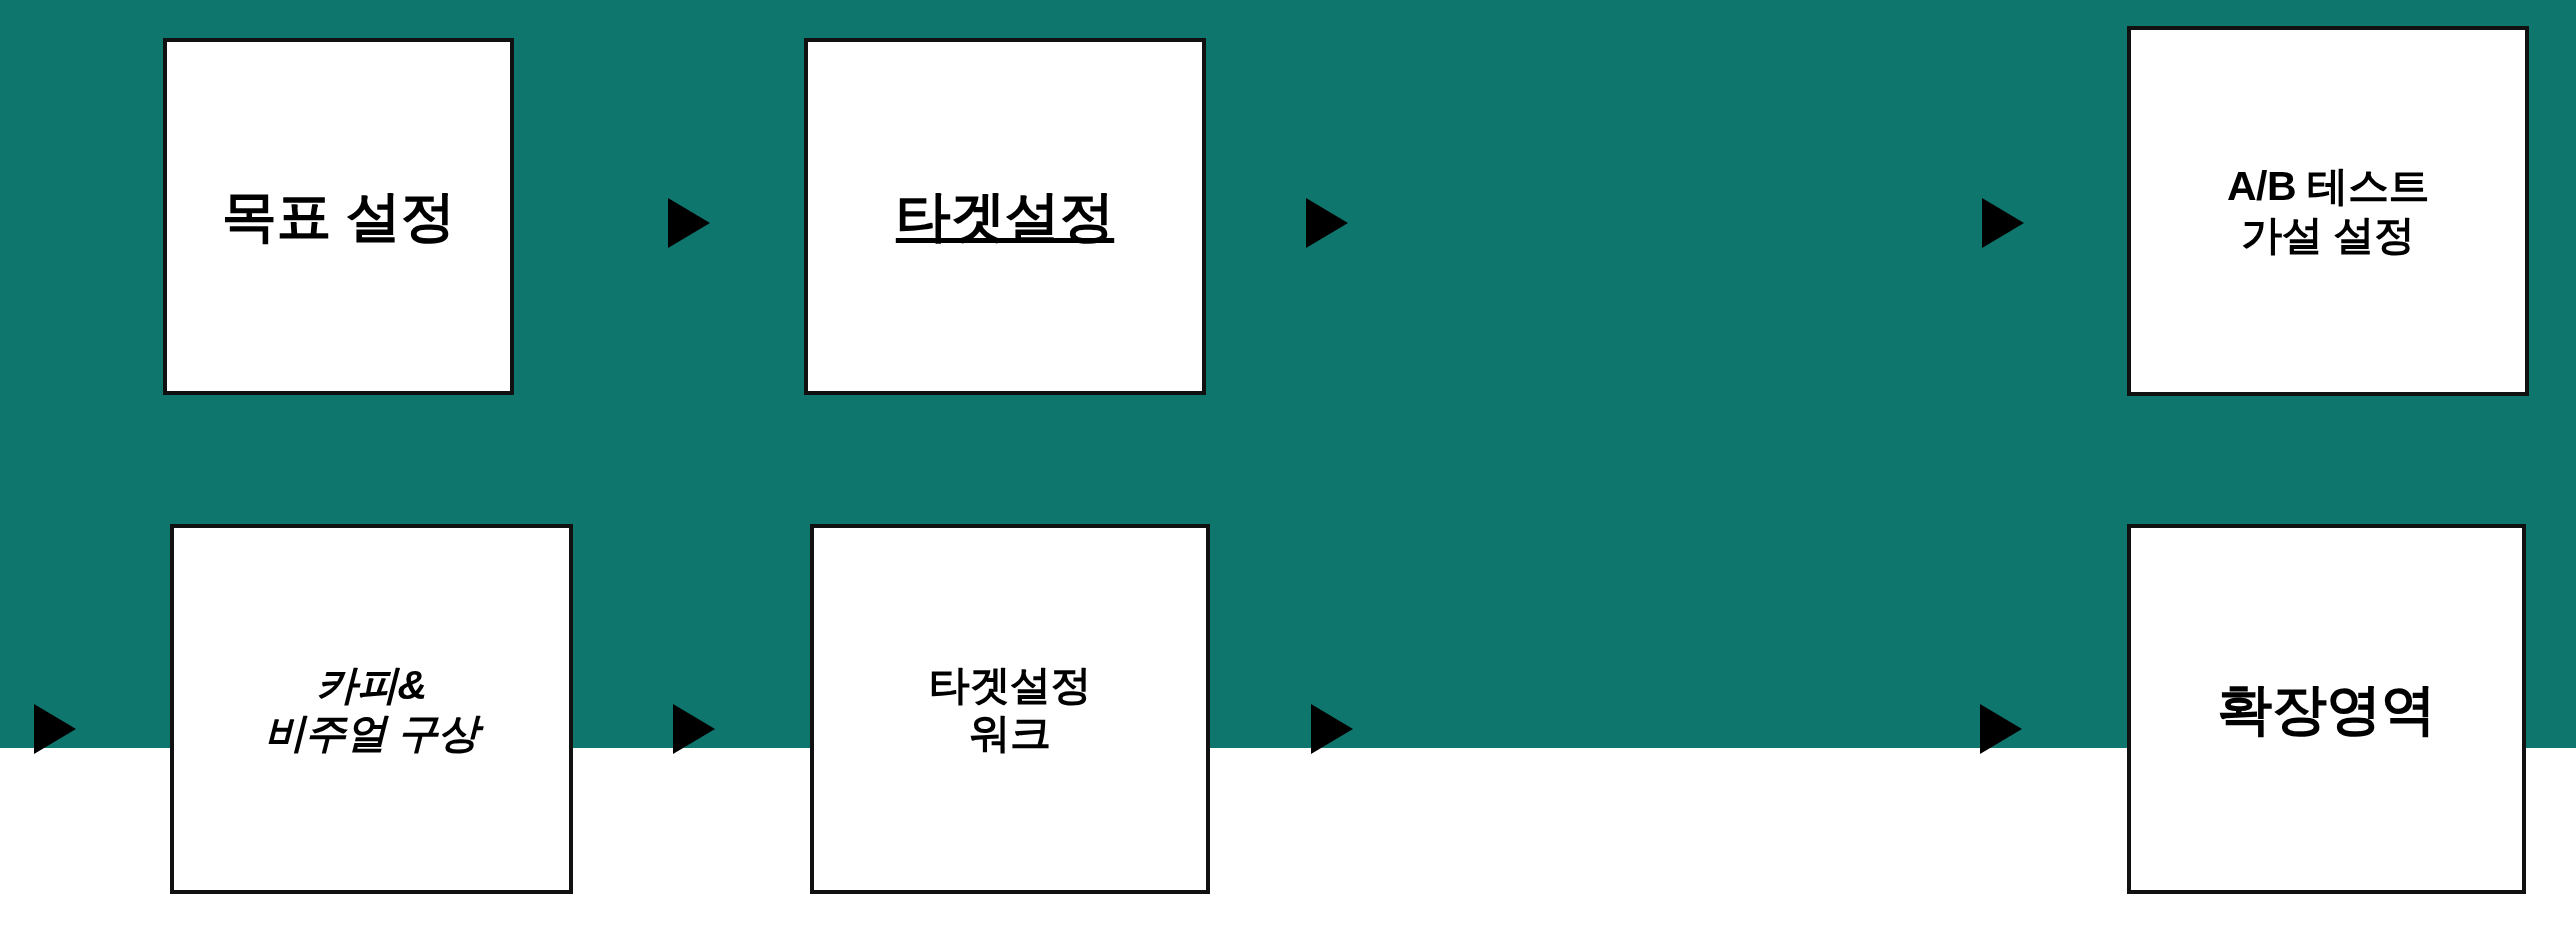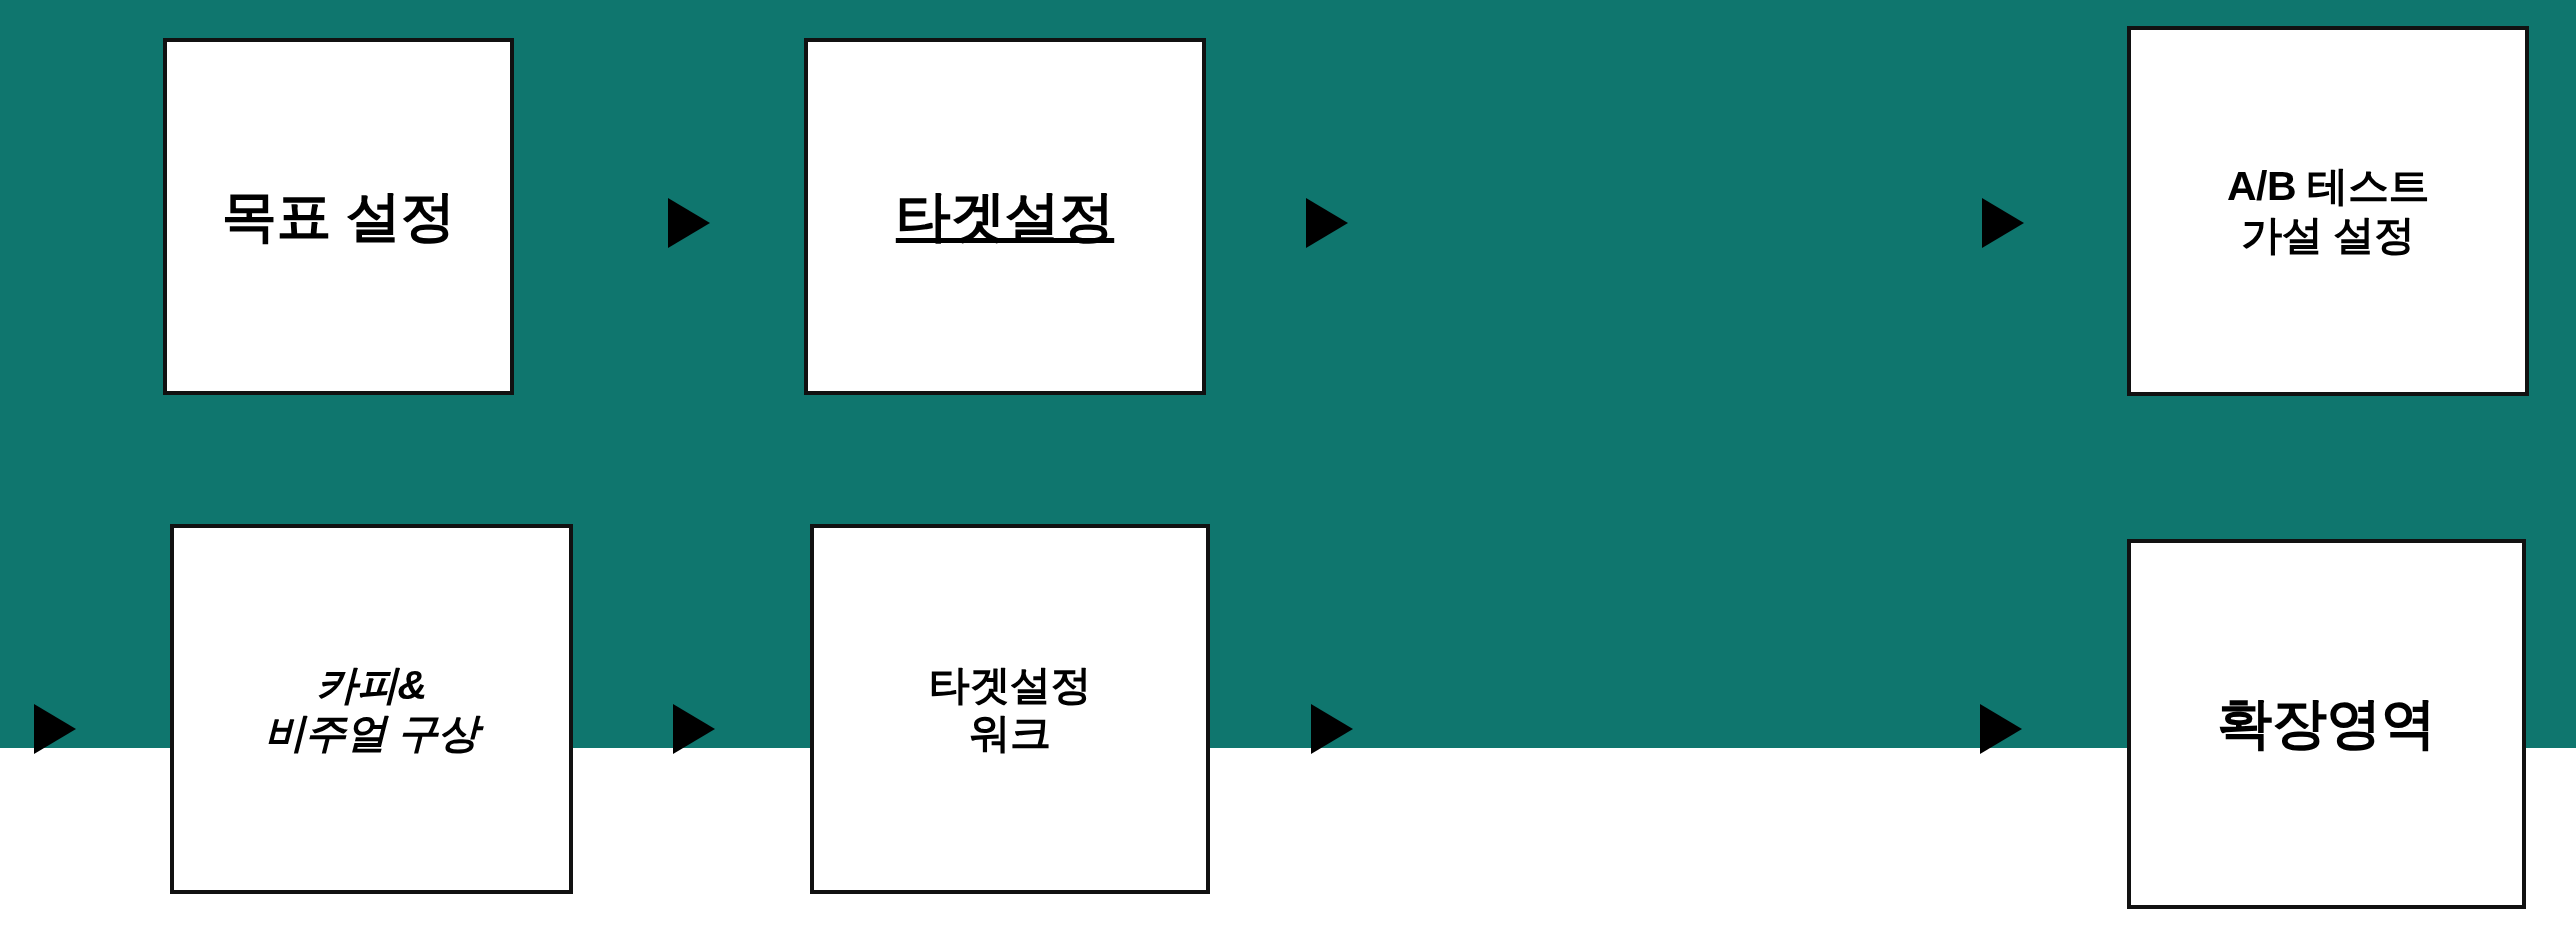--- a/index.html
+++ b/index.html
@@ -68,21 +68,21 @@
   #box-abtest      { left: 2127px; top: 25.6px;  width: 402px; height: 370px; }
 
   
   #arrow-r2-0      { left: 34px;   top: 229px; }
   #box-copy        { left: 170px;  top: 49px;  width: 403px; height: 370px; font-style: italic; }
   #arrow-r2-1      { left: 673px;  top: 229px; }
   #box-adframework { left: 810px;  top: 49px;  width: 400px; height: 370px; }
   #arrow-r2-2      { left: 1311px; top: 229px; }
   #box-review      { left: 1458px; top: 49px;  width: 403px; height: 370px; }
   #arrow-r2-3      { left: 1980px; top: 229px; }
-  #box-expansion   { left: 2127px; top: 64px;  width: 399px; height: 370px; font-family: Liberation Serif, serif; }
+  #box-expansion   { left: 2127px; top: 49px;  width: 399px; height: 370px; }
 </style>
 </head>
 <body>
 
 <div id="canvas">
 
   <div class="row" id="row-1">
 
     <div class="step-box" id="box-goal">
       <span class="step-label">목표 설정</span>

